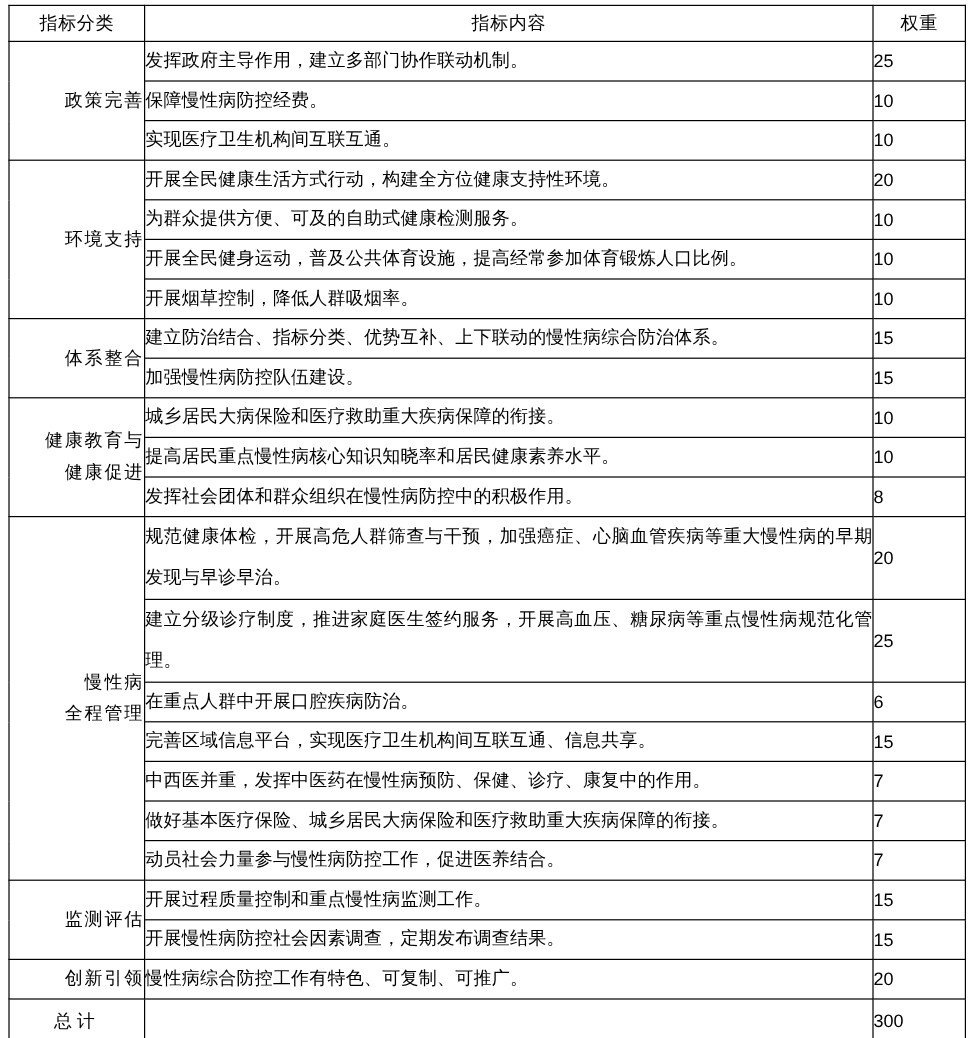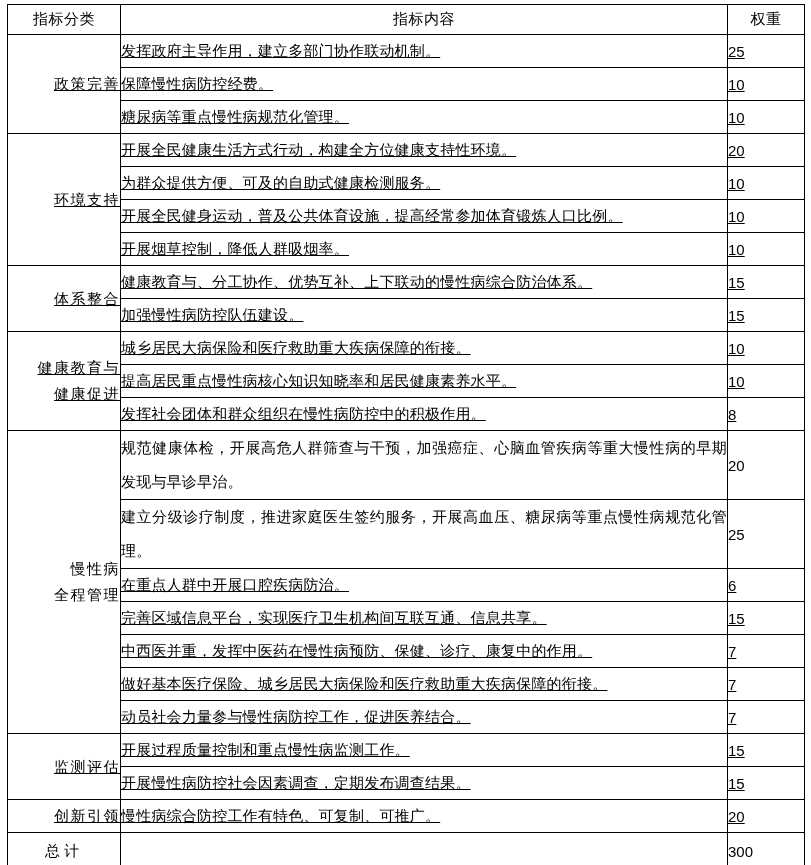--- a/index.html
+++ b/index.html
@@ -66,21 +66,21 @@
   }
 
   
   td.weight {
     text-align: left;
     font-size: 15px;
     font-weight: bold;
     font-family: "Liberation Sans", "DejaVu Sans", sans-serif;
   }
 
-  tr.r1 td { height: 32px; text-decoration: underline; }
+  tr.r1 td { height: 32px; }
   tr.r2 td { height: 64px; }
   tr.total td { height: 36px; }
 
   td.total-label {
     text-align: center;
     font-size: 15px;
     font-weight: bold;
     letter-spacing: 4px;
   }
   td.total-blank { }
@@ -107,21 +107,21 @@
           <span class="cat-line">政策完善</span>
         </td>
         <td class="content">发挥政府主导作用，建立多部门协作联动机制。</td>
         <td class="weight">25</td>
       </tr>
       <tr class="r1">
         <td class="content">保障慢性病防控经费。</td>
         <td class="weight">10</td>
       </tr>
       <tr class="r1">
-        <td class="content">糖尿病等重点慢性病规范化管理。</td>
+        <td class="content">实现医疗卫生机构间互联互通。</td>
         <td class="weight">10</td>
       </tr>
       <tr class="r1">
         <td class="cat" rowspan="4">
           <span class="cat-line">环境支持</span>
         </td>
         <td class="content">开展全民健康生活方式行动，构建全方位健康支持性环境。</td>
         <td class="weight">20</td>
       </tr>
       <tr class="r1">
@@ -133,21 +133,21 @@
         <td class="weight">10</td>
       </tr>
       <tr class="r1">
         <td class="content">开展烟草控制，降低人群吸烟率。</td>
         <td class="weight">10</td>
       </tr>
       <tr class="r1">
         <td class="cat" rowspan="2">
           <span class="cat-line">体系整合</span>
         </td>
-        <td class="content">健康教育与、分工协作、优势互补、上下联动的慢性病综合防治体系。</td>
+        <td class="content">建立防治结合、指标分类、优势互补、上下联动的慢性病综合防治体系。</td>
         <td class="weight">15</td>
       </tr>
       <tr class="r1">
         <td class="content">加强慢性病防控队伍建设。</td>
         <td class="weight">15</td>
       </tr>
       <tr class="r1">
         <td class="cat" rowspan="3">
           <span class="cat-line">健康教育与</span>
           <span class="cat-line">健康促进</span>

